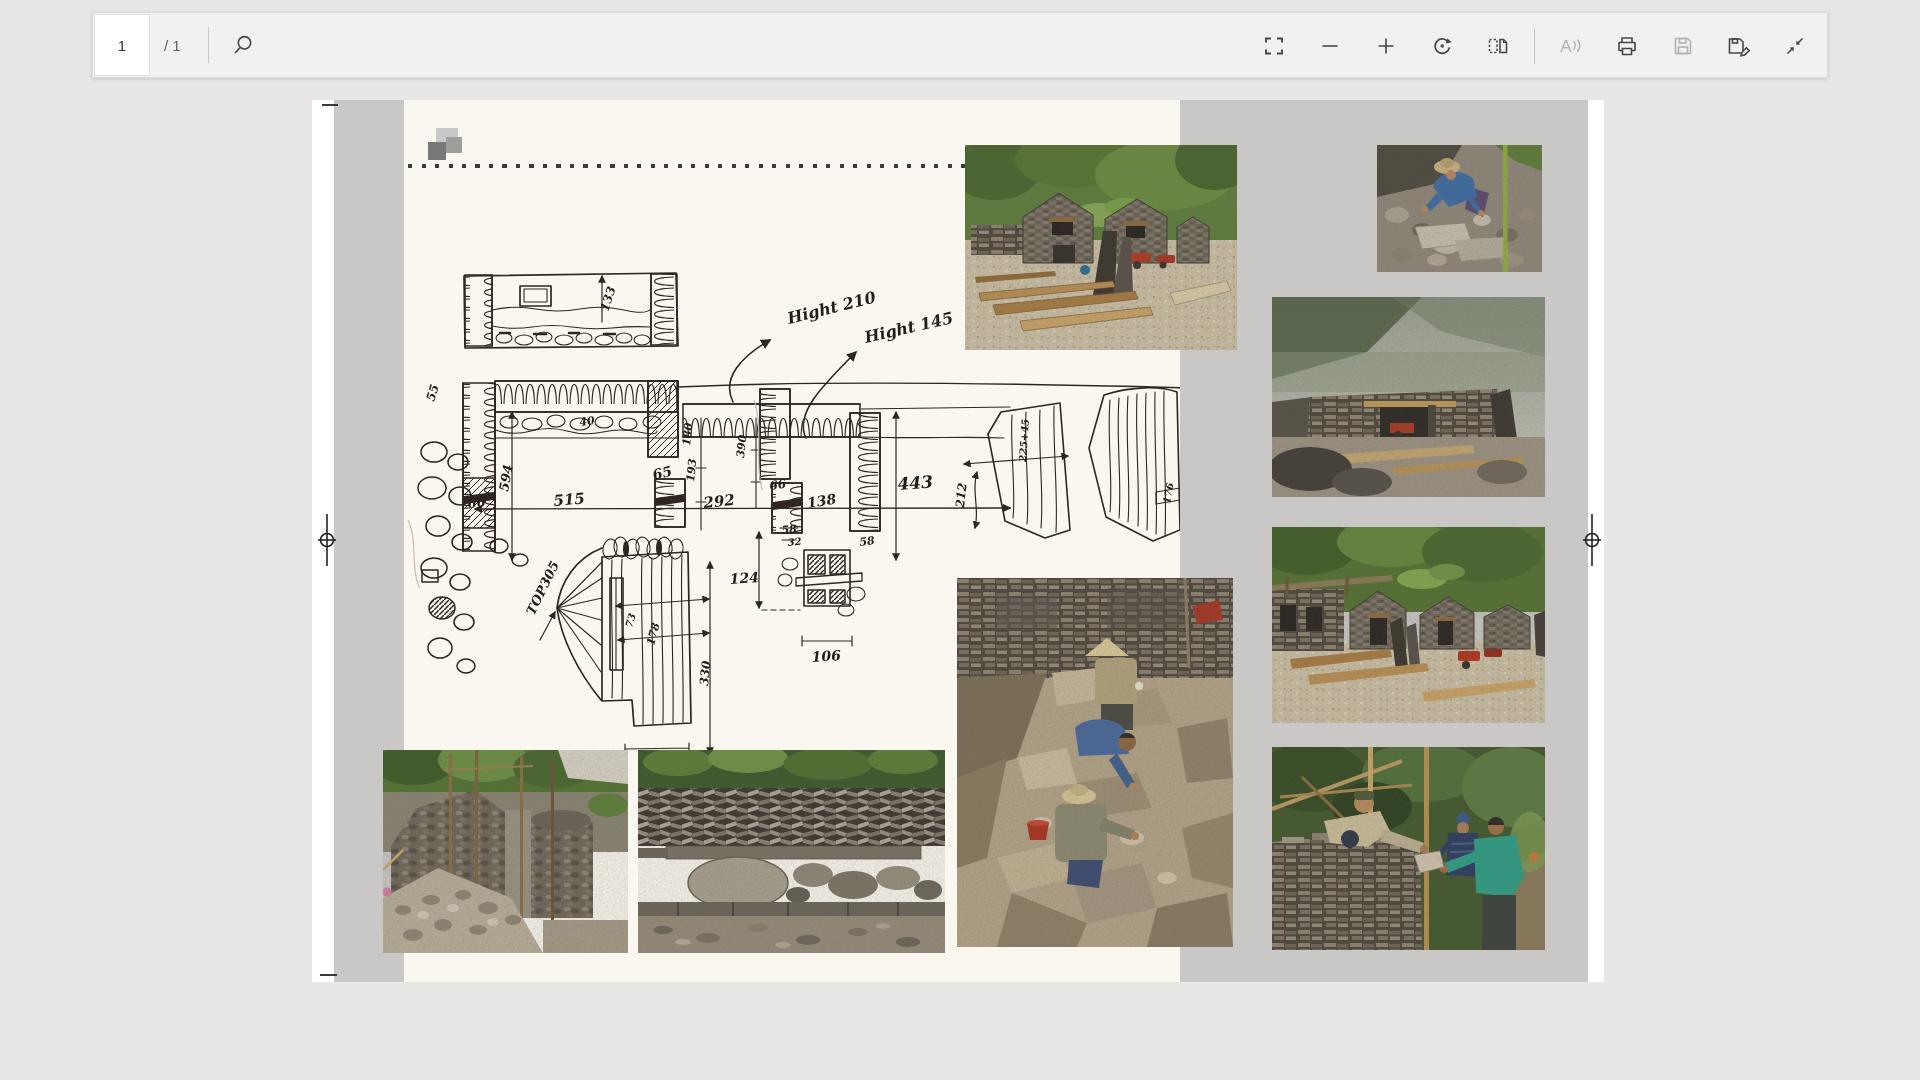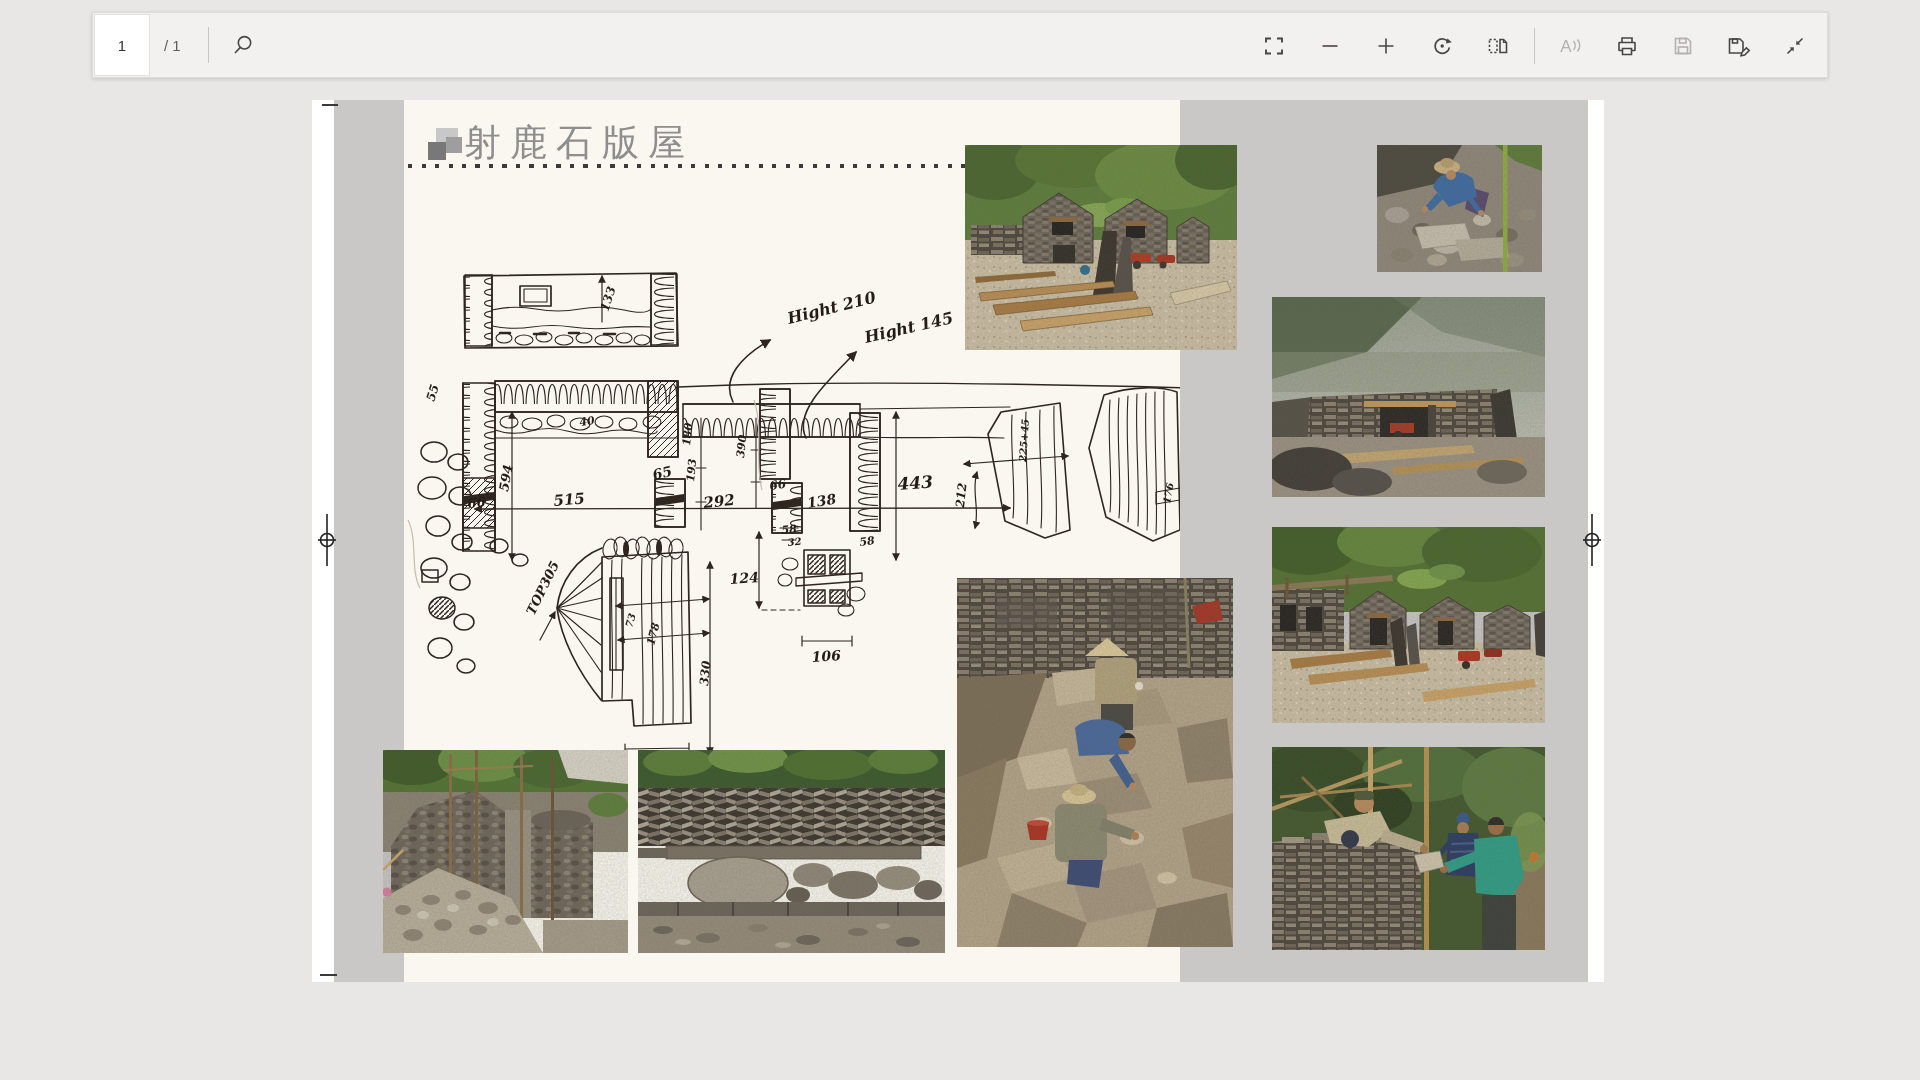--- a/index.html
+++ b/index.html
@@ -234,21 +234,20 @@
           <line x1="6" y1="30" x2="24" y2="30"></line>
           <circle cx="15" cy="30" r="6.5"></circle>
       </svg>
     </div>
 
     <div class="title-ico" style="left:116px;top:28px;width:34px;height:34px;">
       <div class="sq sq1"></div>
         <div class="sq sq2"></div>
         <div class="sq sq3"></div>
     </div>
-    <div class="page-title">射鹿石版屋</div>
     <div class="dotted"></div>
 
     <svg class="sketch" viewBox="0 0 776 882">
       <g class="ink">
 
         <path d="M60,176 L272,173 L274,246 L61,248 Z" stroke-width="1.7"></path>
         <rect x="61" y="175" width="27" height="71" fill="url(#loopsV)"></rect>
         <path d="M88,175 L88,246"></path>
         <rect x="247" y="174" width="26" height="71" fill="url(#loopsV)"></rect>
         <path d="M247,174 L247,245"></path>

